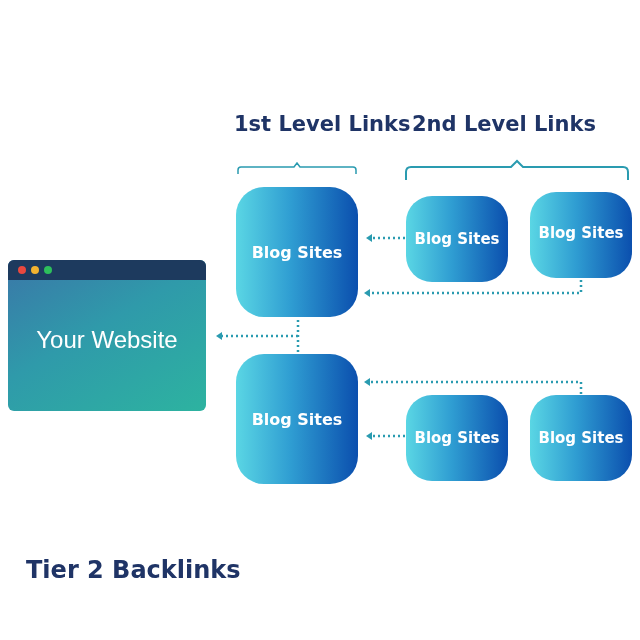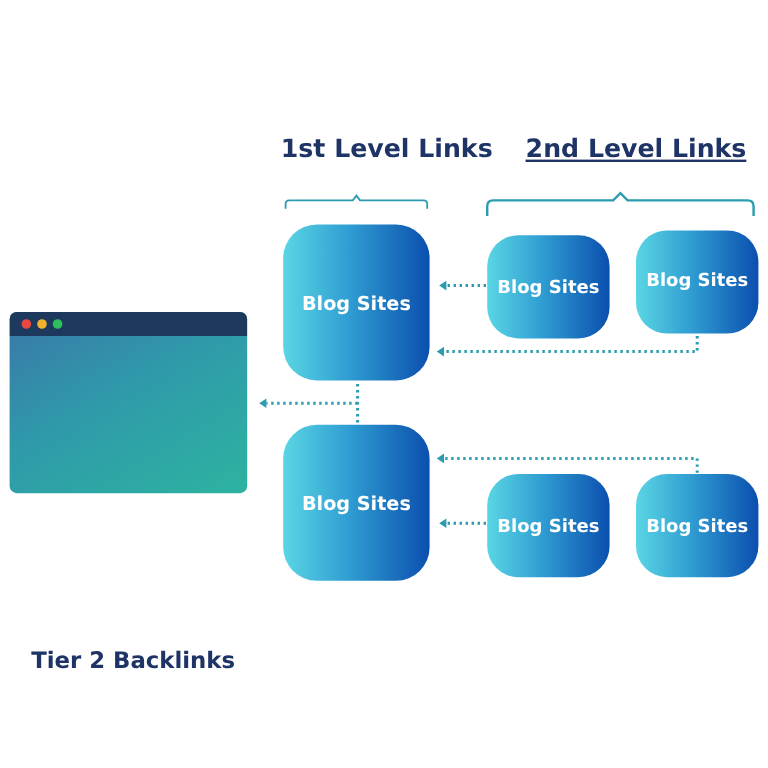--- a/index.html
+++ b/index.html
@@ -16,21 +16,21 @@
   .blog { display:flex; align-items:center; justify-content:center; color:#fff; font-weight:bold;
           font-size:15px; background:linear-gradient(90deg,#5ad6e4 0%,#2f9dd2 45%,#0b4fae 100%); }
   .big { width:122px; height:130px; border-radius:28px; font-size:16px; }
   .small { width:102px; height:86px; border-radius:26px; }
   svg.lines { position:absolute; left:0; top:0; }
 </style>
 </head>
 <body>
 
 <div class="abs heading" style="left:234px;top:112px;">1st Level Links</div>
-<div class="abs heading" style="left:438px;top:112px;text-decoration:underline;">2nd Level Links</div>
+<div class="abs heading" style="left:412px;top:112px;">2nd Level Links</div>
 
 <svg class="lines" width="640" height="640">
 
   <path d="M238 174 v-4 q0 -3 3 -3 h53 l3 -4 l3 4 h53 q3 0 3 3 v4" fill="none" stroke="#2a9bb0" stroke-width="1.5"></path>
   <path d="M406 180 v-8 q0 -5 5 -5 h100 l6 -6 l6 6 h100 q5 0 5 5 v8" fill="none" stroke="#2a9bb0" stroke-width="2"></path>
   <g stroke="#2a9bb0" stroke-width="2.5" stroke-dasharray="2 3" fill="none">
     <line x1="405" y1="238" x2="372" y2="238"></line>
     <path d="M581 280 V293 H370"></path>
     <path d="M298 320 V352 M298 336 H222"></path>
     <path d="M581 394 V382 H370"></path>
@@ -44,20 +44,21 @@
     <path d="M366 436 l6 -4 v8 z"></path>
   </g>
 </svg>
 
 <div class="abs browser">
   <div class="browser-bar">
     <span class="dot" style="left:10px;background:#e8483f;"></span>
     <span class="dot" style="left:23px;background:#f2b230;"></span>
     <span class="dot" style="left:36px;background:#2dbf5c;"></span>
   </div>
+  <div class="browser-title">Your Website</div>
 </div>
 
 <div class="abs blog big" style="left:236px;top:187px;">
   <span>Blog Sites</span>
 </div>
 <div class="abs blog big" style="left:236px;top:354px;">
   <span>Blog Sites</span>
 </div>
 
 <div class="abs blog small" style="left:406px;top:196px;">
@@ -66,13 +67,13 @@
 <div class="abs blog small" style="left:530px;top:192px;padding-bottom:4px;box-sizing:border-box;">
   <span>Blog Sites</span>
 </div>
 <div class="abs blog small" style="left:406px;top:395px;">
   <span>Blog Sites</span>
 </div>
 <div class="abs blog small" style="left:530px;top:395px;">
   <span>Blog Sites</span>
 </div>
 
-<div class="abs heading" style="left:26px;top:540px;font-size:19px;">Tier 2 Backlinks</div>
+<div class="abs heading" style="left:26px;top:556px;font-size:24px;">Tier 2 Backlinks</div>
 
 </body></html>

